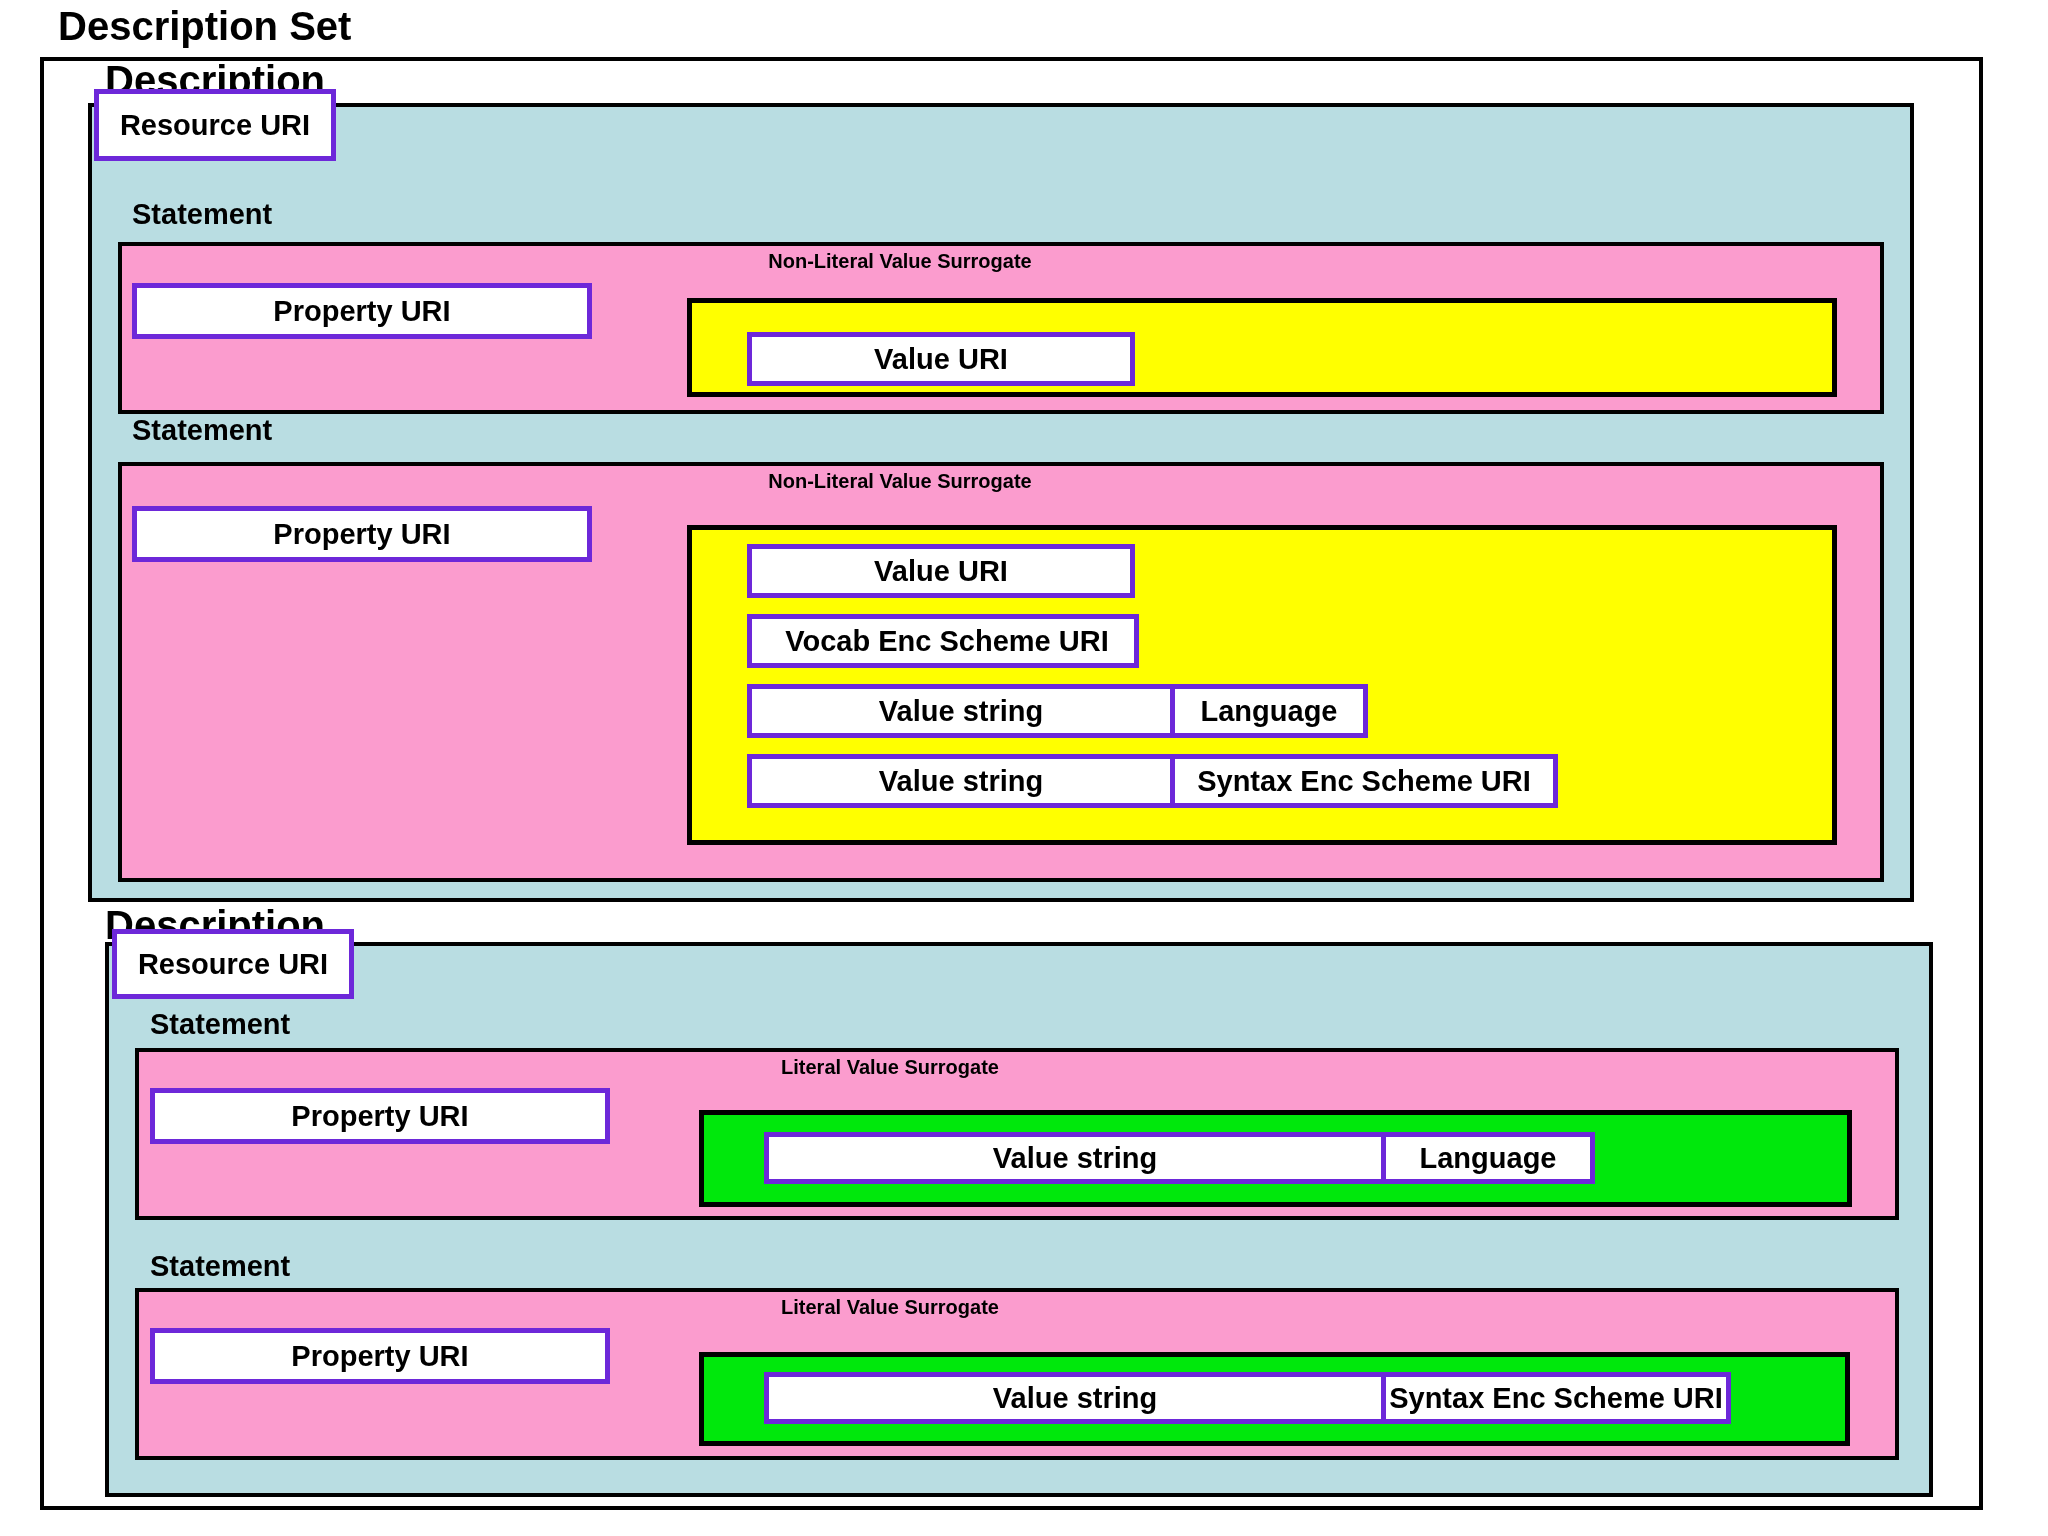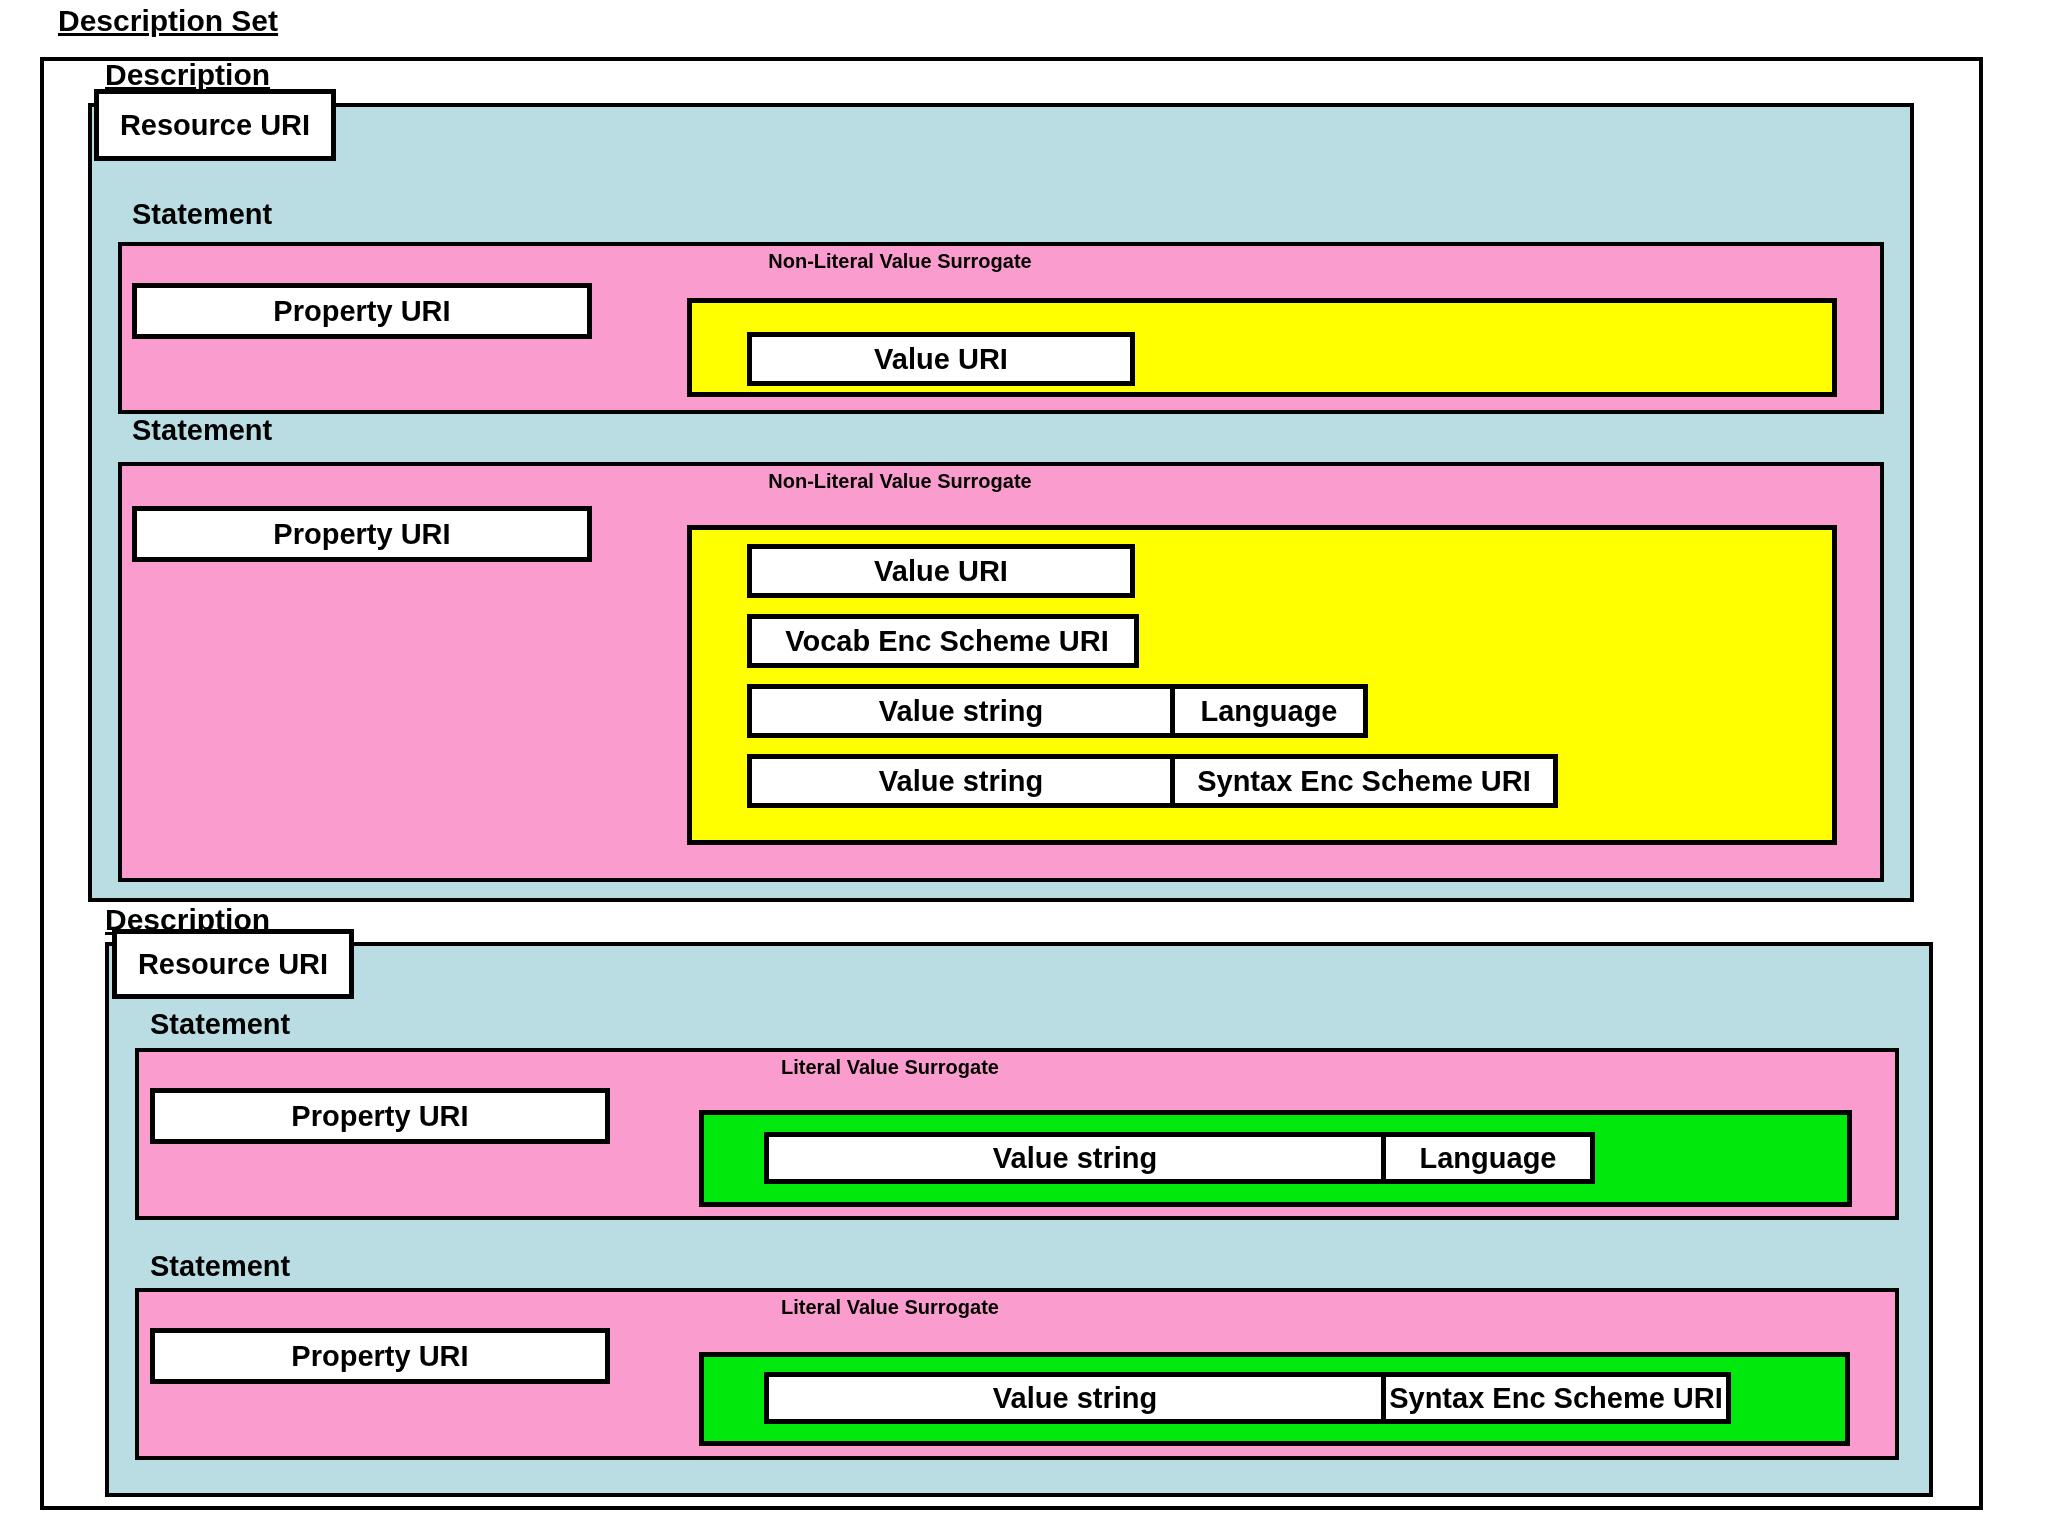--- a/index.html
+++ b/index.html
@@ -1,29 +1,29 @@
 <!DOCTYPE html>
 <html style="--teal: #b9dde2; --pink: #fb9cce; --yellow: #ffff00; --green: #00e80c; --border: #000000; --background: #ffffff;"><head>
 <meta charset="utf-8">
 <style>
   html,body{margin:0;padding:0;background:#fff;}
   .canvas{
     position:relative;width:2048px;height:1536px;background:#fff;overflow:hidden;
     font-family:"Liberation Sans","DejaVu Sans",sans-serif;font-weight:bold;color:#000;
   }
   .abs{position:absolute;box-sizing:border-box;}
-  .lbl{font-size:30px;white-space:nowrap;text-decoration:underline;}
+  .lbl{font-size:40px;white-space:nowrap;}
   .lbl-sm{font-size:29px;white-space:nowrap;}
   .frame{border:4px solid #000;background:#fff;}
   .teal{border:4px solid #000;background:var(--teal,#b9dde2);}
   .pink{border:4px solid #000;background:var(--pink,#fb9cce);}
   .yellow{border:5px solid #000;background:var(--yellow,#ffff00);}
   .green{border:5px solid #000;background:var(--green,#00e80c);}
   .wbox{
-    border:5px solid #000000;background:#fff;display:flex;align-items:center;justify-content:center;
+    border:5px solid #6d28d9;background:#fff;display:flex;align-items:center;justify-content:center;
     font-size:29px;white-space:nowrap;
   }
   .ttl{font-size:20px;text-align:center;white-space:nowrap;}
 </style>
 </head>
 <body>
 
 <div class="canvas">
 
   <div class="abs lbl" style="left:58px;top:4px;">Description Set</div>

